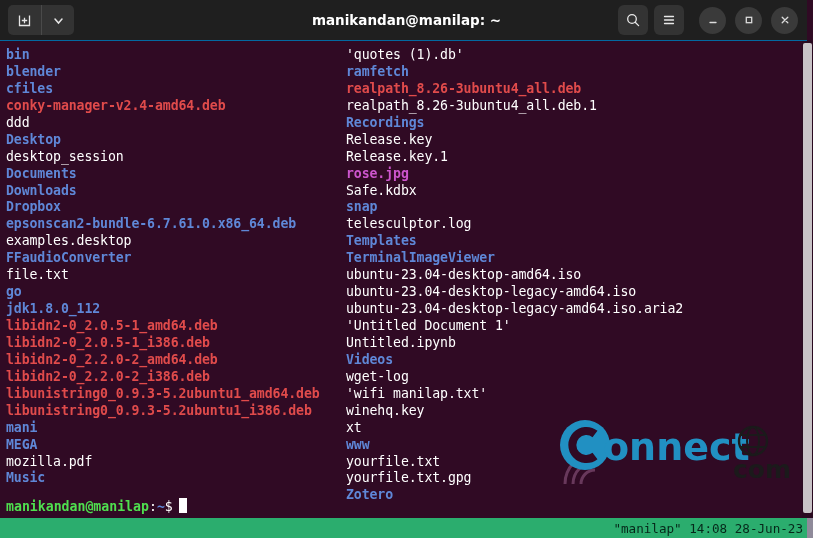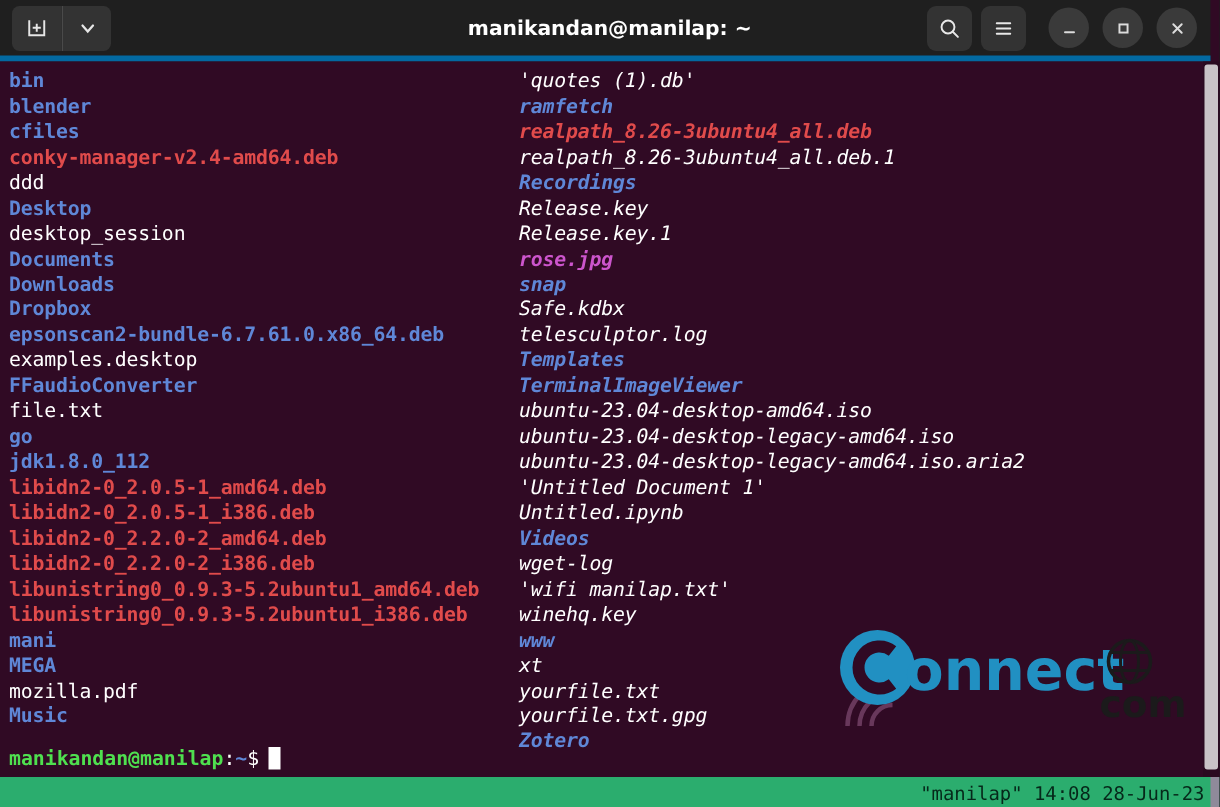--- a/index.html
+++ b/index.html
@@ -9,21 +9,21 @@
     font-family: "DejaVu Sans Mono", monospace;
     overflow: hidden;
   }
   #app { position: relative; width: 813px; height: 538px; background: #300a24; }
 
   
   .titlebar {
     position: absolute; top: 0; left: 0; width: 807px; height: 41px;
     background: #1f1f1f;
     display: flex; align-items: center;
-    border-bottom: 4px solid #0369a1;
+    border-bottom: 1px solid #0369a1;
   }
   .tb-left { display: flex; align-items: center; margin-left: 8px; }
   .tb-btn {
     width: 33px; height: 30px;
     display: flex; align-items: center; justify-content: center;
     background: #333333; color: #e6e6e6;
   }
   .tb-btn.newtab { border-radius: 5px 0 0 5px; }
   .tb-btn.chev { border-radius: 0 5px 5px 0; border-left: 1px solid #4a4a4a; }
   .tb-title {
@@ -52,21 +52,21 @@
   
   .term {
     position: absolute; top: 41px; left: 0;
     width: 813px; height: 477px;
     background: #300a24;
     overflow: hidden;
   }
   .cols { position: absolute; top: 2px; left: 0; width: 790px; }
   .col { position: absolute; top: 4px; }
   .col-left  { left: 6px;   width: 340px; }
-  .col-right { left: 346px; width: 440px; font-style: italic; }
+  .col-right { left: 346px; width: 440px; }
   .line {
     height: 16.95px; line-height: 16.95px;
     font-size: 13.2px; white-space: pre;
     letter-spacing: -0.1px;
   }
   .c-dir   { color: #5f87d7; font-weight: bold; }
   .c-arch  { color: #e04b4b; font-weight: bold; }
   .c-img   { color: #cc55cc; font-weight: bold; }
   .c-plain { color: #ffffff; }
 
@@ -204,36 +204,36 @@
         </div>
       <div class="col col-right" id="col-right">
           <div class="line c-plain">'quotes (1).db'</div>
           <div class="line c-dir">ramfetch</div>
           <div class="line c-arch">realpath_8.26-3ubuntu4_all.deb</div>
           <div class="line c-plain">realpath_8.26-3ubuntu4_all.deb.1</div>
           <div class="line c-dir">Recordings</div>
           <div class="line c-plain">Release.key</div>
           <div class="line c-plain">Release.key.1</div>
           <div class="line c-img">rose.jpg</div>
+          <div class="line c-plain">Safe.kdbx</div>
           <div class="line c-dir">snap</div>
-          <div class="line c-plain">Safe.kdbx</div>
           <div class="line c-plain">telesculptor.log</div>
           <div class="line c-dir">Templates</div>
           <div class="line c-dir">TerminalImageViewer</div>
           <div class="line c-plain">ubuntu-23.04-desktop-amd64.iso</div>
           <div class="line c-plain">ubuntu-23.04-desktop-legacy-amd64.iso</div>
           <div class="line c-plain">ubuntu-23.04-desktop-legacy-amd64.iso.aria2</div>
           <div class="line c-plain">'Untitled Document 1'</div>
           <div class="line c-plain">Untitled.ipynb</div>
           <div class="line c-dir">Videos</div>
           <div class="line c-plain">wget-log</div>
           <div class="line c-plain">'wifi manilap.txt'</div>
           <div class="line c-plain">winehq.key</div>
+          <div class="line c-plain">xt</div>
           <div class="line c-dir">www</div>
-          <div class="line c-plain">xt</div>
           <div class="line c-plain">yourfile.txt</div>
           <div class="line c-plain">yourfile.txt.gpg</div>
           <div class="line c-dir">Zotero</div>
         </div>
     </div>
 
     <div class="promptline">
       <span class="p-user">manikandan@manilap</span><span class="p-colon">:</span><span class="p-path">~</span><span class="p-dollar">$</span><span class="cursor"></span>
     </div>
 

